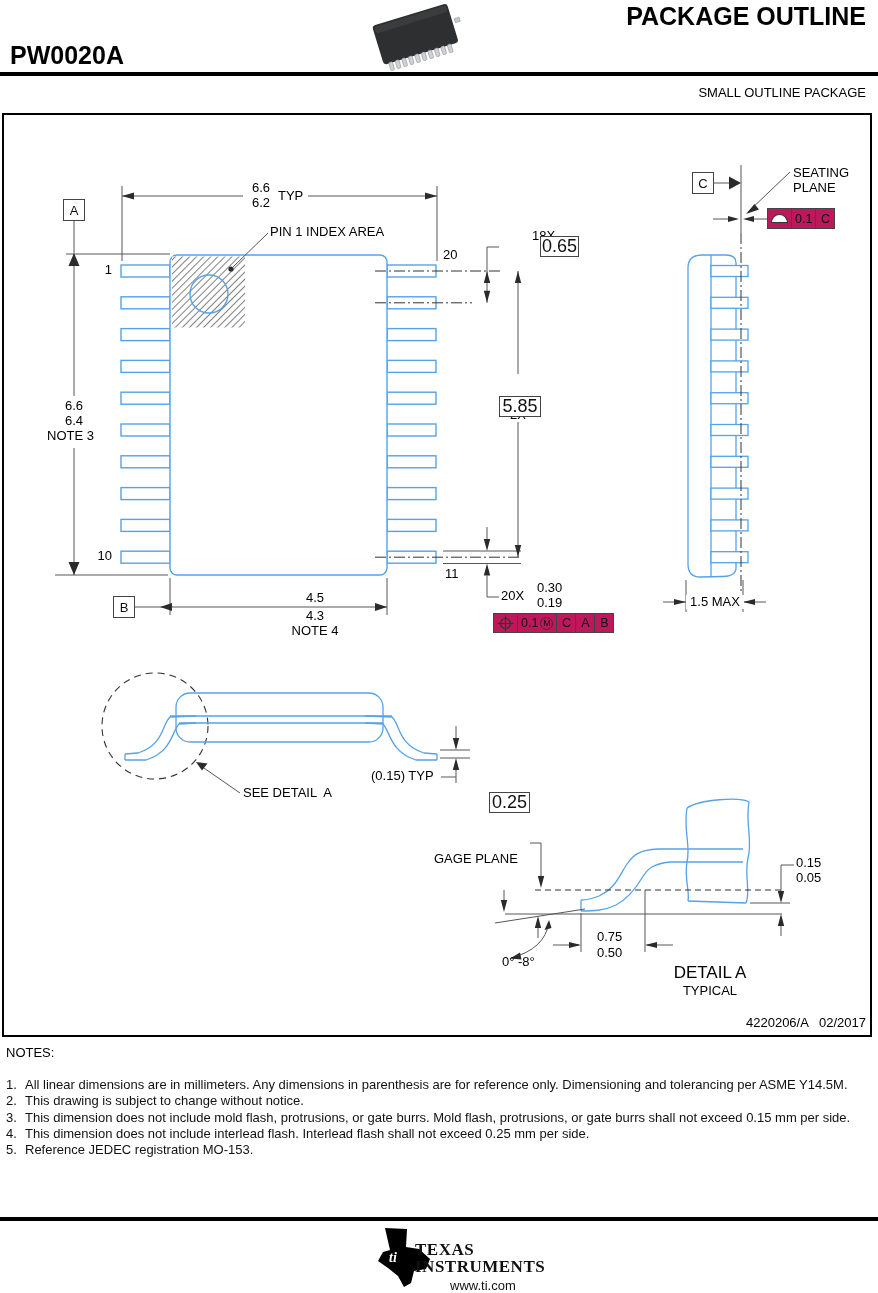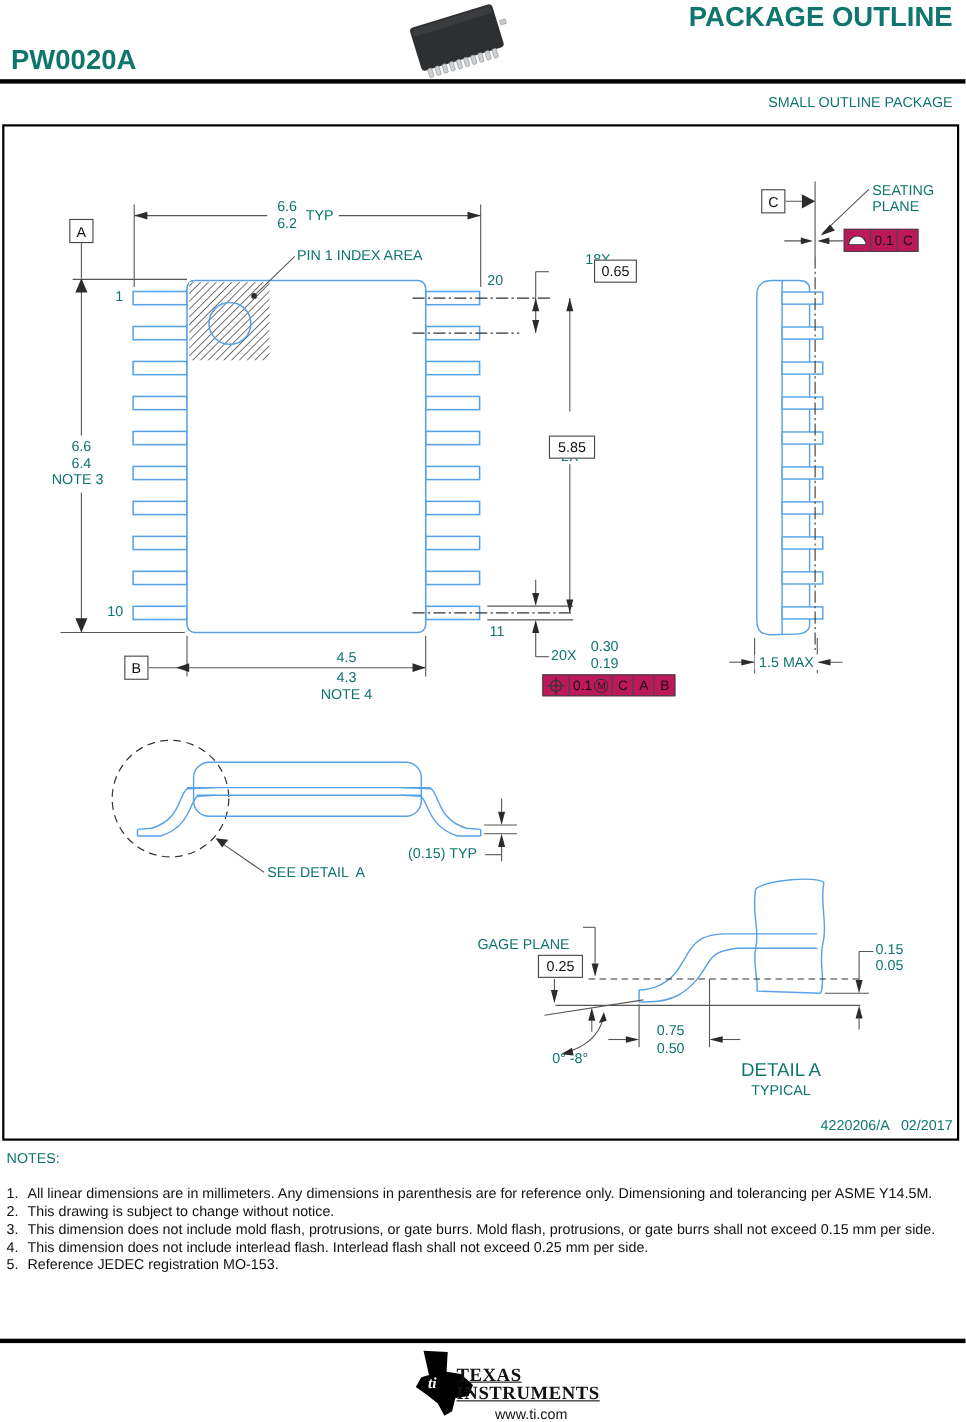--- a/index.html
+++ b/index.html
@@ -1,27 +1,27 @@
 <!DOCTYPE html>
 <html><head>
 <meta charset="utf-8">
 <style>
   * { margin:0; padding:0; box-sizing:border-box; }
   html,body { background:#ffffff; }
   .sheet {
     position:relative; width:878px; height:1293px; background:#fff;
     font-family:"Liberation Sans", sans-serif; color:#111; overflow:hidden;
   }
-  .txt { position:absolute; font-size:13px; line-height:1.1; color:#0f766e; white-space:pre; }
+  .txt { position:absolute; font-size:13px; line-height:1.1; color:#000000; white-space:pre; }
   .ctr { text-align:center; }
   .rt  { text-align:right; }
   .b   { font-weight:bold; }
   .boxed {
     position:absolute; border:1.3px solid #444; background:#fff;
-    font-size:13px; display:flex; align-items:center; justify-content:center;text-align:right;
+    font-size:18px; display:flex; align-items:center; justify-content:center;text-align:right;
   }
   .datum {
     position:absolute; width:22px; height:22px; border:1.4px solid #444; background:#fff;
     font-size:13px; display:flex; align-items:center; justify-content:center;
   }
   .fcf { position:absolute; display:flex; border:1.3px solid #444; background:#be185d; height:20px; }
   .fcf .cell {
     display:flex; align-items:center; justify-content:center;
     font-size:12.5px; border-left:1.3px solid #444; padding:0 3px; height:100%;
   }
@@ -31,21 +31,21 @@
     font-size:9px; align-items:center; justify-content:center; margin-left:2px; line-height:1;
   }
   .prof-sym { width:17px; height:9px; border:1.3px solid #333; border-radius:9px 9px 0 0; background:#fff; }
   .frame { position:absolute; left:2px; top:113px; width:870px; height:924px; border:2px solid #000; }
   .rule-thick { position:absolute; left:0; width:878px; height:4px; background:#000; }
   svg.lines { position:absolute; left:0; top:0; pointer-events:none; }
   .notes { position:absolute; left:6px; top:1077px; width:858px; font-size:13px; line-height:16.3px; }
   .note-row { display:flex; }
   .note-num { width:19px; flex:0 0 19px; }
   .note-text { flex:1; }
-  .brand { position:absolute; font-family:"Liberation Serif", serif; font-weight:bold; letter-spacing:0.5px; font-size:17px; line-height:1;text-decoration:underline; }
+  .brand { position:absolute; font-family:"Liberation Serif", serif; font-weight:bold; letter-spacing:0.5px; font-size:17px; line-height:1; }
   .site { position:absolute; font-size:13px; }
 </style>
 </head>
 <body>
 
 <div class="sheet">
 
   <div class="txt b" style="left:10px; top:42px; font-size:25px;">PW0020A</div>
 
   <svg class="lines" width="878" height="1293" viewBox="0 0 878 1293">
@@ -321,21 +321,21 @@
       </div>
     <div class="cell">0.1</div>
     <div class="cell" style="width:19px;">C</div>
   </div>
 
   <div class="txt ctr" style="left:686px; top:595px; width:58px; background:#fff;">1.5 MAX</div>
 
   <div class="txt" style="left:243px; top:786px;">SEE DETAIL  A</div>
   <div class="txt" style="left:371px; top:769px;">(0.15) TYP</div>
 
-  <div class="boxed" style="left:489px; top:868px; width:41px; height:21px;">0.25</div>
+  <div class="boxed" style="left:489px; top:792px; width:41px; height:21px;">0.25</div>
   <div class="txt" style="left:434px; top:852px;">GAGE PLANE</div>
   <div class="txt" style="left:796px; top:856px;">0.15</div>
   <div class="txt" style="left:796px; top:871px;">0.05</div>
   <div class="txt" style="left:597px; top:930px;">0.75</div>
   <div class="txt" style="left:597px; top:946px;">0.50</div>
   <div class="txt" style="left:502px; top:955px;">0° -8°</div>
   <div class="txt ctr" style="left:655px; top:964px; width:110px; font-size:17px;">DETAIL A</div>
   <div class="txt ctr" style="left:655px; top:984px; width:110px;">TYPICAL</div>
 
   <div class="txt rt" style="right:12px; top:1016px; width:250px;">4220206/A   02/2017</div>

